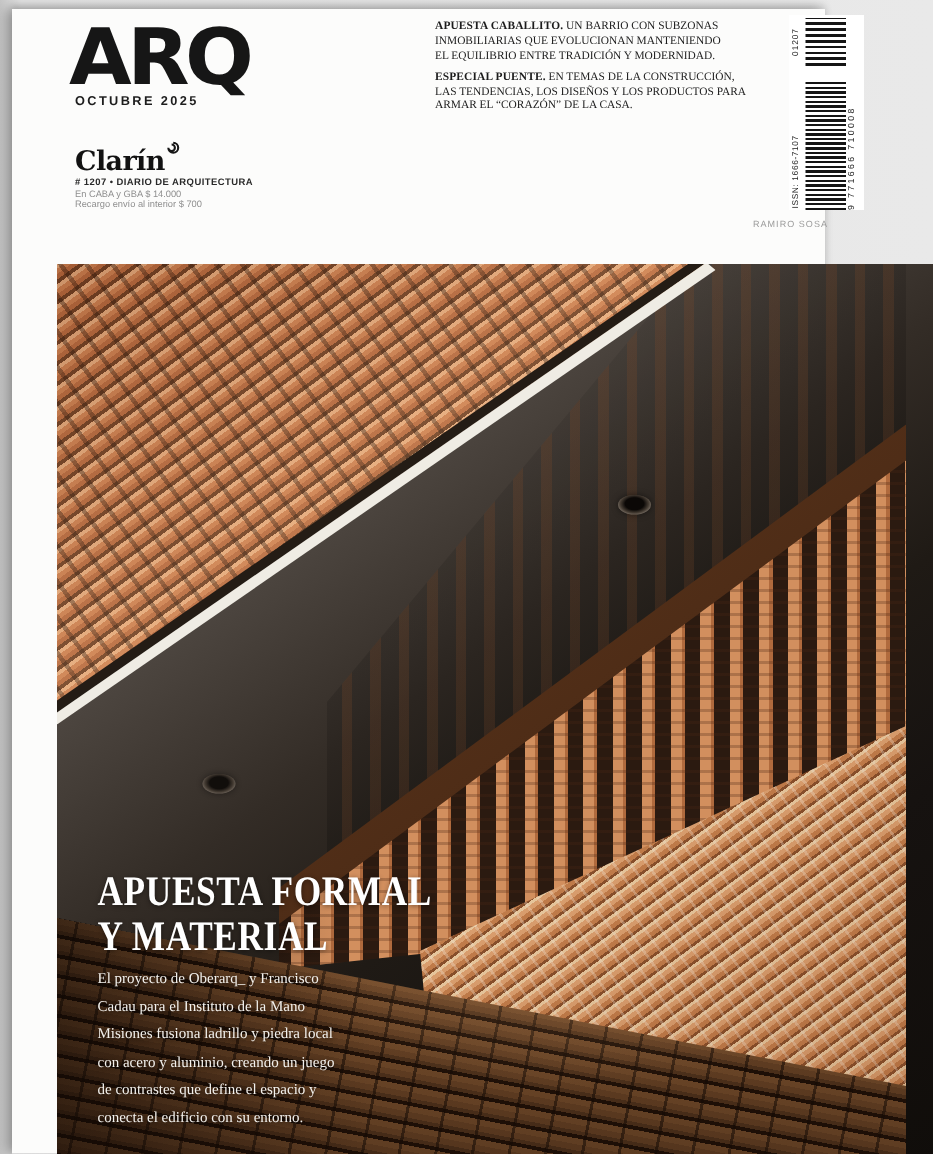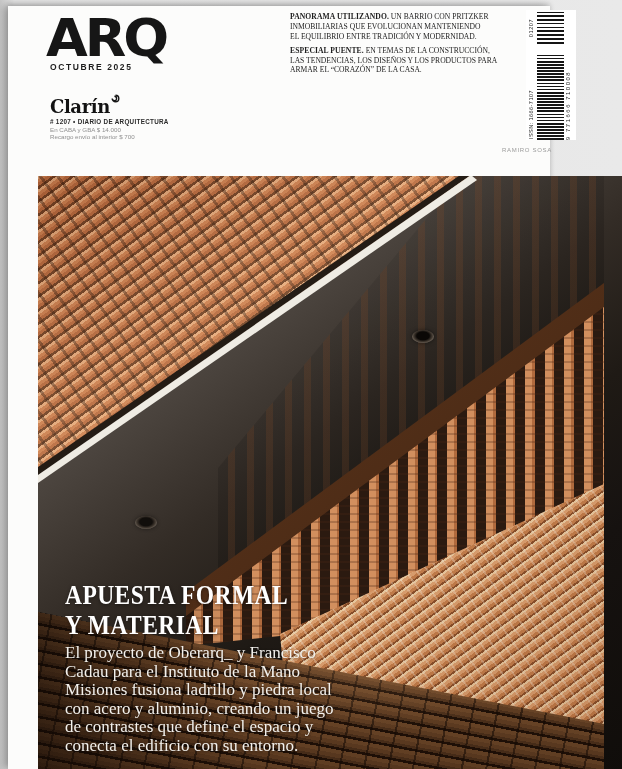--- a/index.html
+++ b/index.html
@@ -78,42 +78,42 @@
     background:radial-gradient(ellipse at 50% 45%,#0b0806 40%,#443b32 60%,#6e645a 72%,#2c251f 85%);
     box-shadow:0 0 4px rgba(0,0,0,.5);}
   .dl-1{left:374px;top:154px;}
   .dl-2{left:97px;top:340px;opacity:.85;}
   .headline{position:absolute;left:27px;top:404px;margin:0;
     font-family:"Liberation Serif",serif;font-weight:bold;font-size:28px;line-height:30px;
     letter-spacing:.5px;color:#ffffff;white-space:pre-line;
     transform:scaleX(.84);transform-origin:left top;
     text-shadow:0 1px 4px rgba(0,0,0,.45);}
   .deck{position:absolute;left:27px;top:468px;margin:0;width:330px;
-    font-family:"Liberation Serif",serif;font-size:17px;line-height:18.6px;
+    font-family:"Liberation Serif",serif;font-size:10px;line-height:18.6px;
     color:#f3f1ed;white-space:pre-line;text-shadow:0 1px 3px rgba(0,0,0,.5);}
 </style>
 </head>
 <body>
 
 <div class="page">
 
   <div class="logo">ARQ</div>
   <div class="issue-date">OCTUBRE 2025</div>
 
   <div class="publisher">
     <span class="clarin">Clarín</span><svg width="9" height="9" viewBox="0 0 9 9">
         <path d="M4.5 1.2 a3.3 3.3 0 1 1 -3.3 3.3 a2.2 2.2 0 1 0 2.2 -2.2" fill="none" stroke="#161616" stroke-width="1.4"></path>
       </svg>
   </div>
   <div class="issue-line"># 1207 • DIARIO DE ARQUITECTURA</div>
   <div class="price1">En CABA y GBA $ 14.000</div>
   <div class="price2">Recargo envío al interior $ 700</div>
 
   <section class="cover-lines">
-    <p><b>PANORAMA UTILIZANDO.</b><span> UN BARRIO CON PRITZKER
+    <p><b>APUESTA CABALLITO.</b><span> UN BARRIO CON SUBZONAS
 INMOBILIARIAS QUE EVOLUCIONAN MANTENIENDO
 EL EQUILIBRIO ENTRE TRADICIÓN Y MODERNIDAD.</span></p>
     <p><b>ESPECIAL PUENTE.</b><span> EN TEMAS DE LA CONSTRUCCIÓN,
 LAS TENDENCIAS, LOS DISEÑOS Y LOS PRODUCTOS PARA
 ARMAR EL “CORAZÓN” DE LA CASA.</span></p>
   </section>
 
   <div class="barcode">
     <div class="bc-inner">
       <div class="bc-issn">ISSN: 1666-7107</div>

